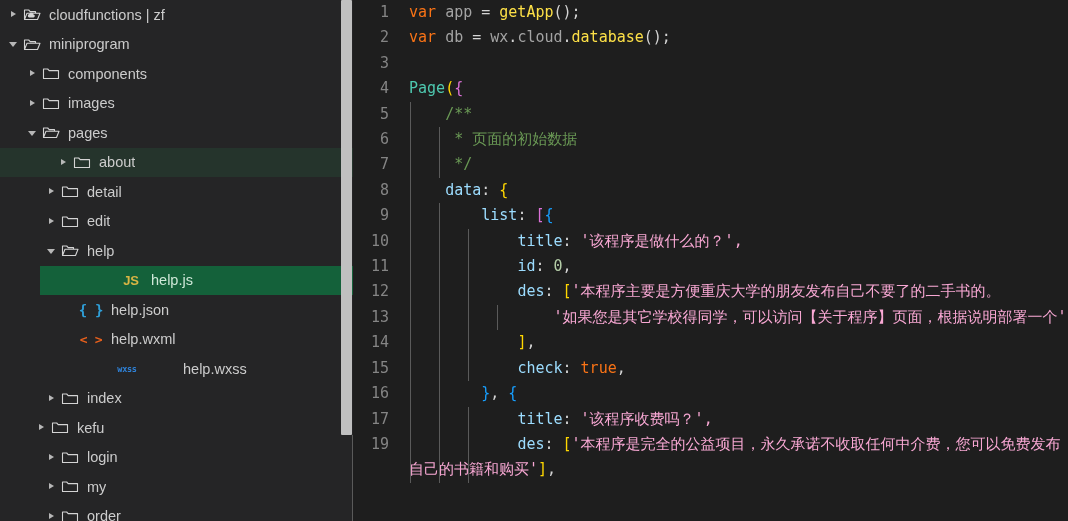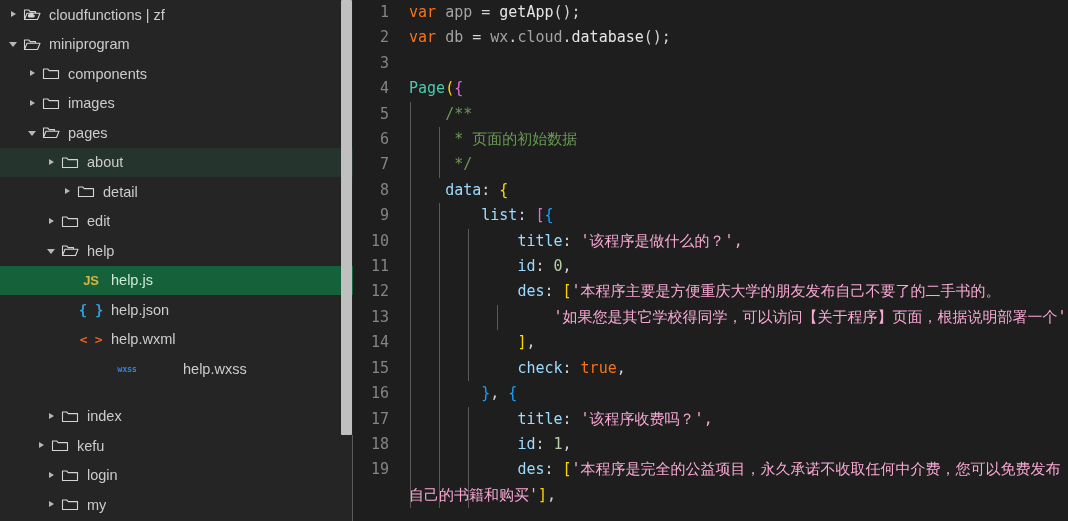--- a/index.html
+++ b/index.html
@@ -24,21 +24,21 @@
     position:relative;
     height:29.5px;
     display:flex;align-items:center;
     color:#cccccc;
     font-size:14.5px;
     white-space:nowrap;
     cursor:pointer;
     user-select:none;
   }
   .row.hovered{background:#25342c;}
-  .row.selected{background:#14613a;}
+  .row.selected{background:#14613a;margin-left:40px;}
   .row.selected .label{color:#cfe8d8;}
 
   .twisty{
     width:13px;height:13px;
     flex:0 0 13px;
     position:relative;
     opacity:.9;
   }
   .twisty.none{visibility:hidden;}
   .twisty i{
@@ -134,21 +134,21 @@
   .ltext .g{
     position:absolute;top:0;bottom:0;
     width:1px;background:#5a5a5a;
   }
   .g1{left:1px;}
   .g2{left:30px;}
   .g3{left:59px;}
   .g4{left:88px;}
 
   .kw{color:#f97316;}
-  .fn{color:#e5e5e5;}
+  .fn{color:#fde047;}
   .vr{color:#a3a3a3;}
   .pn{color:#9cdcfe;}
   .str{color:#f9a8d4;}
   .num{color:#b5cea8;}
   .cm{color:#6a9955;}
   .cls{color:#4ec9b0;}
   .op{color:#d4d4d4;}
   .br{color:#ffd700;}
   .br2{color:#da70d6;}
   .br3{color:#179fff;}
@@ -209,32 +209,32 @@
           <span class="twisty open">
             <i></i>
           </span>
           <span class="ficon">
             <svg width="18" height="15" viewBox="0 0 18 15">
               <path d="M1.5 12.5 V3 h4.2 l1.5 1.6 h5.3 v1.6 M1.5 12.5 L4 6.2 h13 L14.5 12.5 Z" fill="none" stroke="#d4d4d4" stroke-width="1.1" stroke-linejoin="round"></path>
             </svg>
           </span>
           <span class="label">pages</span>
         </li>
-        <li class="row hovered" style="padding-left: 46px;">
+        <li class="row hovered" style="padding-left: 58px;">
           <span class="twisty">
             <i></i>
           </span>
           <span class="ficon">
             <svg width="18" height="15" viewBox="0 0 18 15">
               <path d="M1.5 12.5 V3 h4.2 l1.5 1.6 h9.3 v7.9 Z" fill="none" stroke="#d4d4d4" stroke-width="1.1" stroke-linejoin="round"></path>
             </svg>
           </span>
           <span class="label">about</span>
         </li>
-        <li class="row" style="padding-left: 62px;">
+        <li class="row" style="padding-left: 46px;">
           <span class="twisty">
             <i></i>
           </span>
           <span class="ficon">
             <svg width="18" height="15" viewBox="0 0 18 15">
               <path d="M1.5 12.5 V3 h4.2 l1.5 1.6 h9.3 v7.9 Z" fill="none" stroke="#d4d4d4" stroke-width="1.1" stroke-linejoin="round"></path>
             </svg>
           </span>
           <span class="label">detail</span>
         </li>
@@ -273,21 +273,21 @@
         <li class="row" style="padding-left: 65px;">
           <span class="twisty none"></span>
           <span class="codeicon ic-wxml">&lt; &gt;</span>
           <span class="label">help.wxml</span>
         </li>
         <li class="row" style="padding-left: 65px; gap: 36px;">
           <span class="twisty none"></span>
           <span class="codeicon ic-wxss">wxss</span>
           <span class="label">help.wxss</span>
         </li>
-        <li class="row" style="padding-left: 46px; margin-top: 18px;">
+        <li class="row" style="padding-left: 46px;">
           <span class="twisty">
             <i></i>
           </span>
           <span class="ficon">
             <svg width="18" height="15" viewBox="0 0 18 15">
               <path d="M1.5 12.5 V3 h4.2 l1.5 1.6 h9.3 v7.9 Z" fill="none" stroke="#d4d4d4" stroke-width="1.1" stroke-linejoin="round"></path>
             </svg>
           </span>
           <span class="label">index</span>
         </li>
@@ -407,24 +407,20 @@
         </div>
         <div class="eline">
           <div class="lnum">16</div>
           <div class="ltext"><span class="g g1"></span><span class="g g2"></span><span class="op">        </span><span class="br3">}</span><span class="op">, </span><span class="br3">{</span></div>
         </div>
         <div class="eline">
           <div class="lnum">17</div>
           <div class="ltext"><span class="g g1"></span><span class="g g2"></span><span class="g g3"></span><span class="pn">            title</span><span class="op">: </span><span class="str">'该程序收费吗？',</span></div>
         </div>
         <div class="eline">
-          <div class="lnum">18</div>
-          <div class="ltext"><span class="g g1"></span><span class="g g2"></span><span class="g g3"></span><span class="pn">            id</span><span class="op">: </span><span class="num">1</span><span class="op">,</span></div>
-        </div>
-        <div class="eline">
           <div class="lnum">19</div>
           <div class="ltext"><span class="g g1"></span><span class="g g2"></span><span class="g g3"></span><span class="pn">            des</span><span class="op">: </span><span class="br">[</span><span class="str">'本程序是完全的公益项目，永久承诺不收取任何中介费，您可以免费发布自己的书籍和购买'</span><span class="br">]</span><span class="op">,</span></div>
         </div>
       </div>
 
   </div>
 
 </div>
 
 </body></html>

